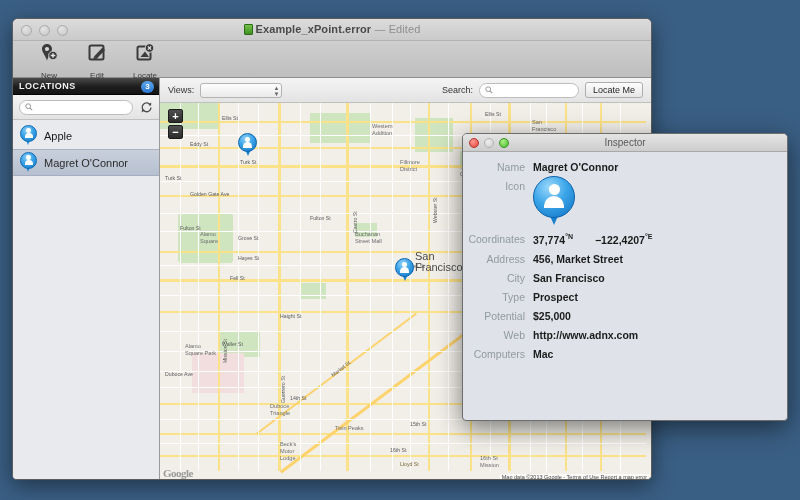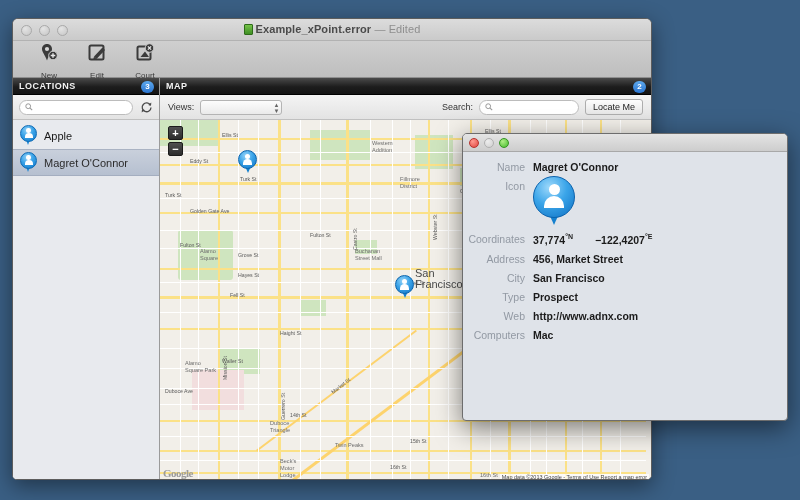--- a/index.html
+++ b/index.html
@@ -337,21 +337,21 @@
     </div>
     <div class="tb-item">
       <div class="tb-glyph">
         <svg width="19" height="19" viewBox="0 0 19 19">
           <rect x="1.5" y="3.5" width="13" height="13" rx="1.5" fill="none" stroke="#3b3b3b" stroke-width="2"></rect>
           <path d="M4.5 14 L9 8.5 L13 14 Z" fill="#3b3b3b"></path>
           <circle cx="13.5" cy="5" r="4.3" fill="#3b3b3b" stroke="#cfcfcf" stroke-width="1"></circle>
           <path d="M11.9 3.4 l3.2 3.2 M15.1 3.4 l-3.2 3.2" stroke="#e8e8e8" stroke-width="1.3"></path>
         </svg>
       </div>
-      <div class="tb-label">Court</div>
+      <div class="tb-label">Locate</div>
     </div>
   </div>
 
   <div id="body-row">
 
     <div id="sidebar">
       <div class="panel-head">
         <span class="panel-head-title">LOCATIONS</span>
         <span class="badge">3</span>
       </div>
@@ -390,24 +390,20 @@
                 <div class="h"></div>
                 <div class="b"></div>
               </div>
           </div>
           <span class="loc-name">Magret O'Connor</span>
         </div>
       </div>
     </div>
 
     <div id="map-panel">
-      <div class="panel-head">
-        <span class="panel-head-title">MAP</span>
-        <span class="badge">2</span>
-      </div>
 
       <div id="map-toolbar">
         <span>Views:</span>
         <div class="combo">
           <span class="arrows">▲<br>▼</span>
         </div>
         <div style="flex:1"></div>
         <span>Search:</span>
         <div class="map-search">
           <svg width="8" height="8" viewBox="0 0 8 8">
@@ -564,20 +560,21 @@
   </div>
 </div>
 
 <div id="inspector">
   <div id="insp-titlebar">
     <div class="traffic">
       <div class="tl-dot tl-red"></div>
       <div class="tl-dot tl-gray"></div>
       <div class="tl-dot tl-green"></div>
     </div>
+    <div id="insp-title">Inspector</div>
   </div>
 
   <div id="insp-body">
 
     <div class="row">
       <div class="row-label">Name</div>
       <div class="row-value">Magret O'Connor</div>
     </div>
 
     <div class="row">
@@ -609,20 +606,24 @@
       <div class="row-label">City</div>
       <div class="row-value">San Francisco</div>
     </div>
 
     <div class="row">
       <div class="row-label">Type</div>
       <div class="row-value">Prospect</div>
     </div>
 
 
+    <div class="row">
+      <div class="row-label">Potential</div>
+      <div class="row-value">$25,000</div>
+    </div>
 
 
     <div class="row">
       <div class="row-label">Web</div>
       <div class="row-value">http://www.adnx.com</div>
     </div>
 
     <div class="row">
       <div class="row-label">Computers</div>
       <div class="row-value">Mac</div>

